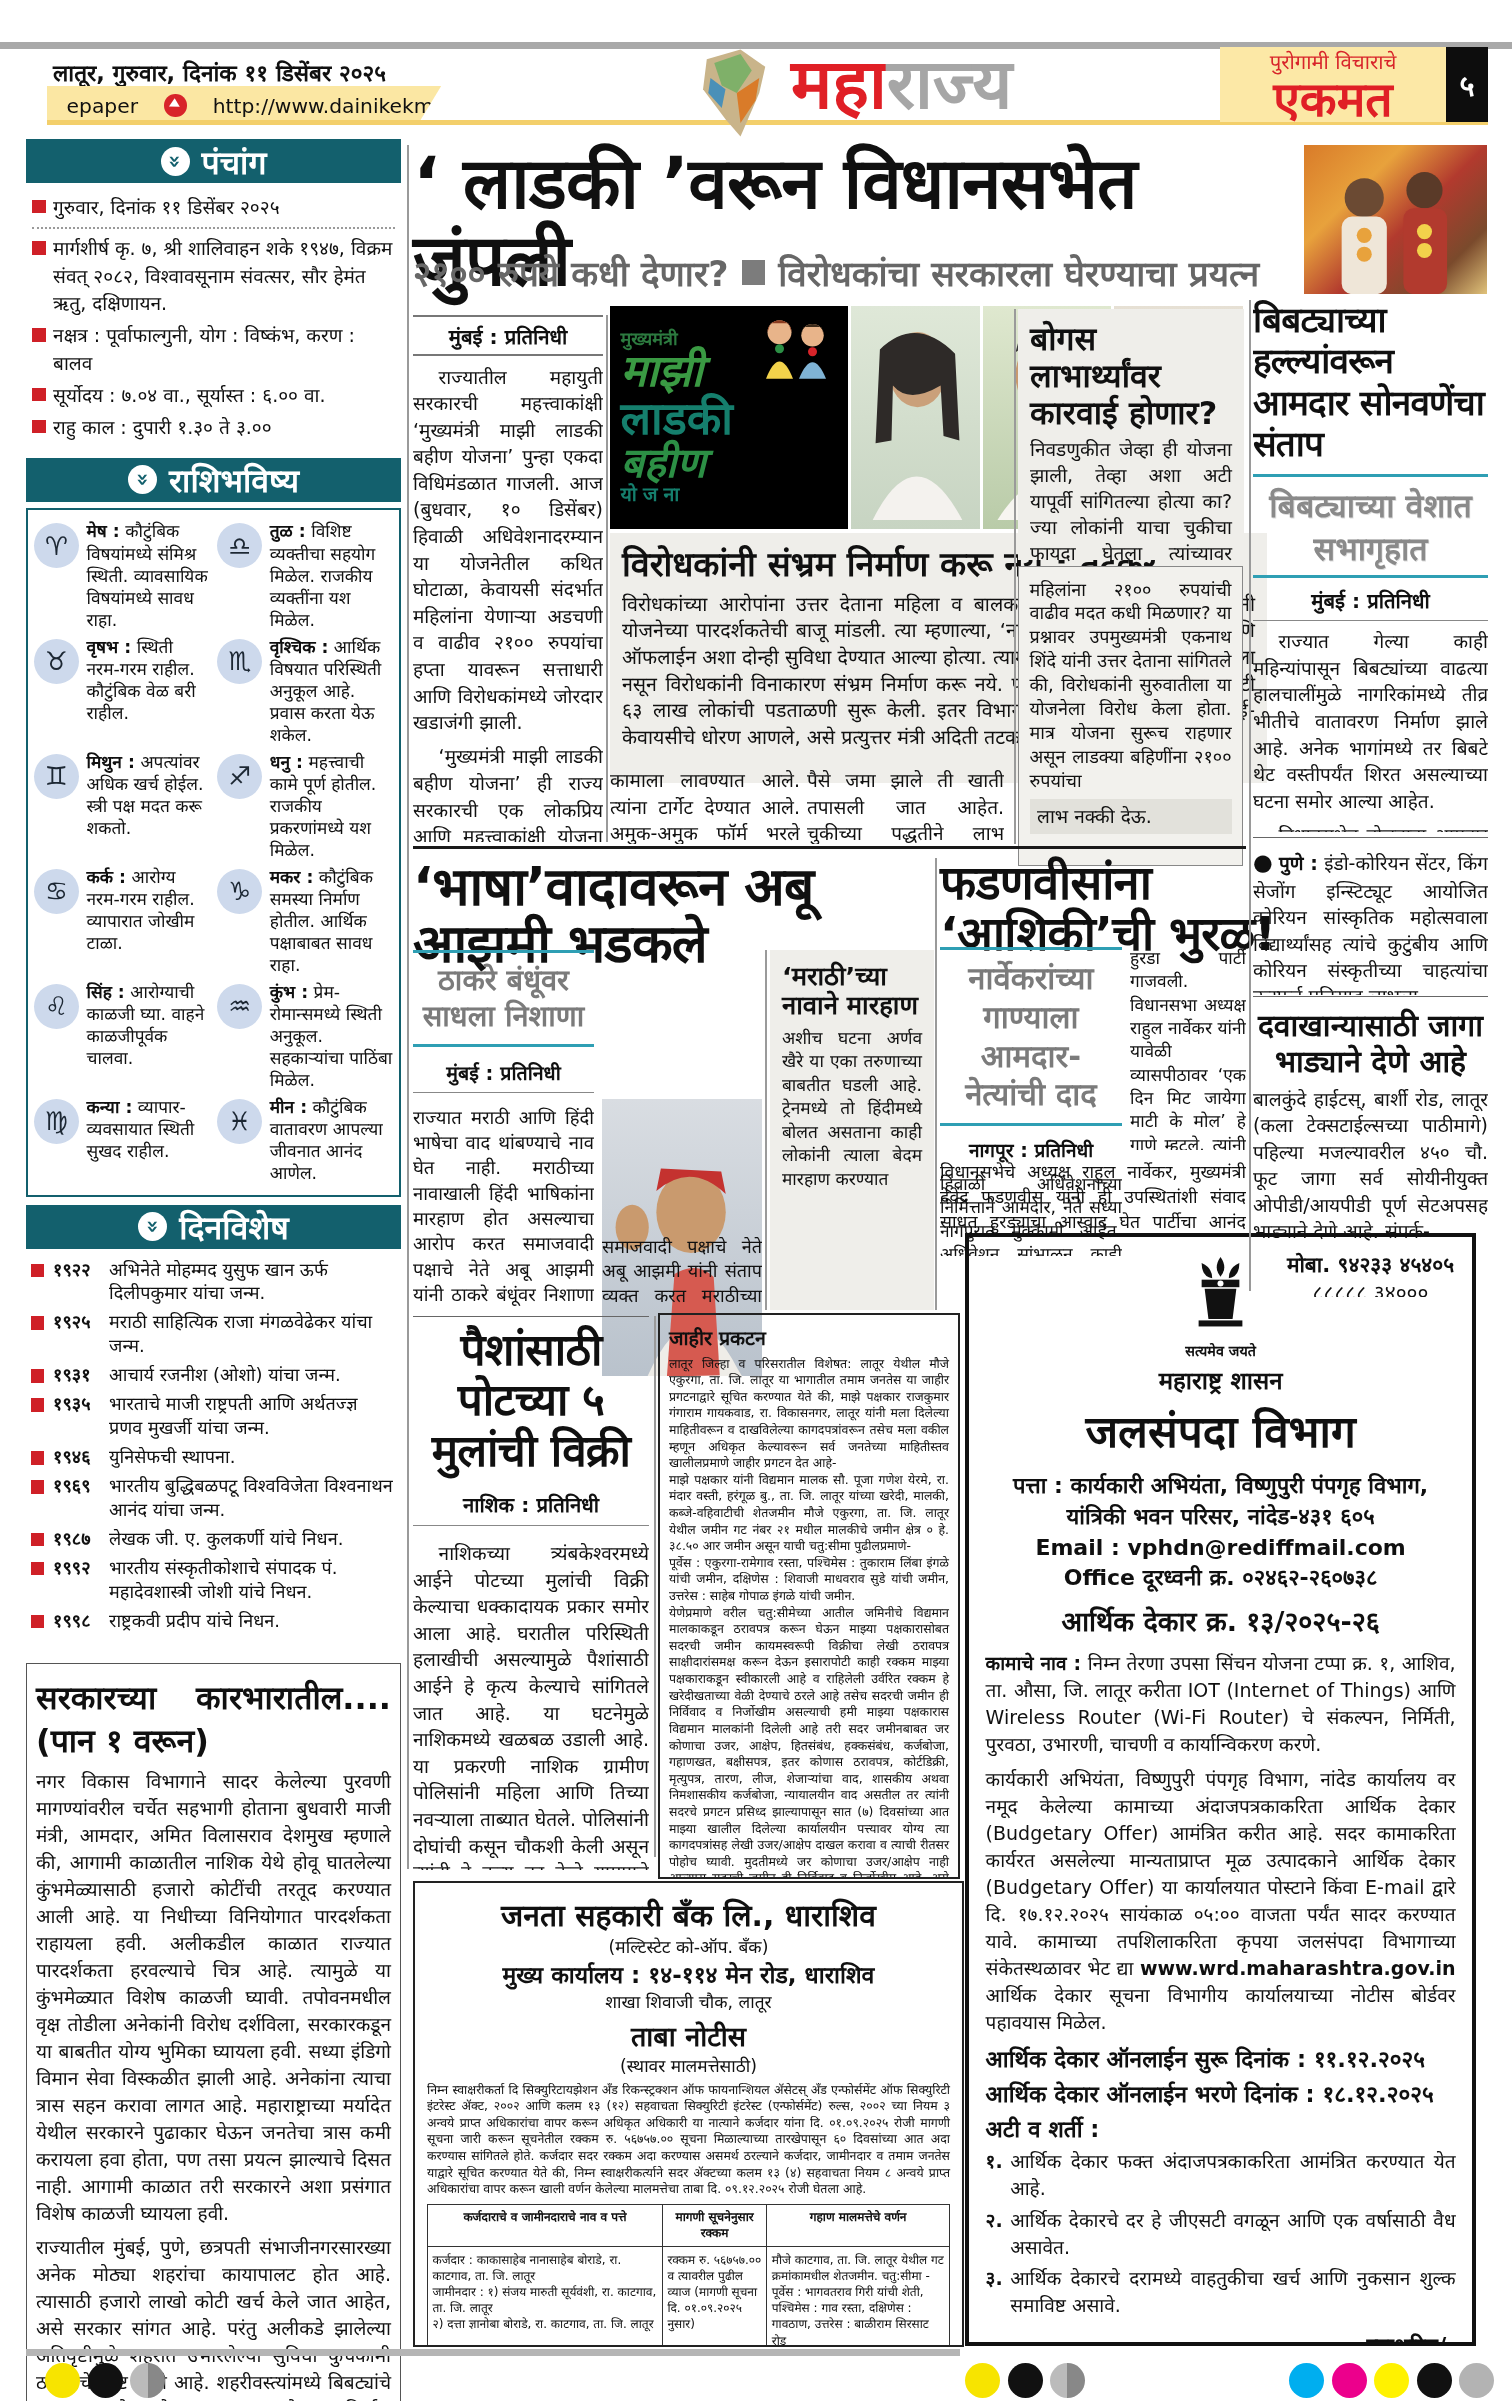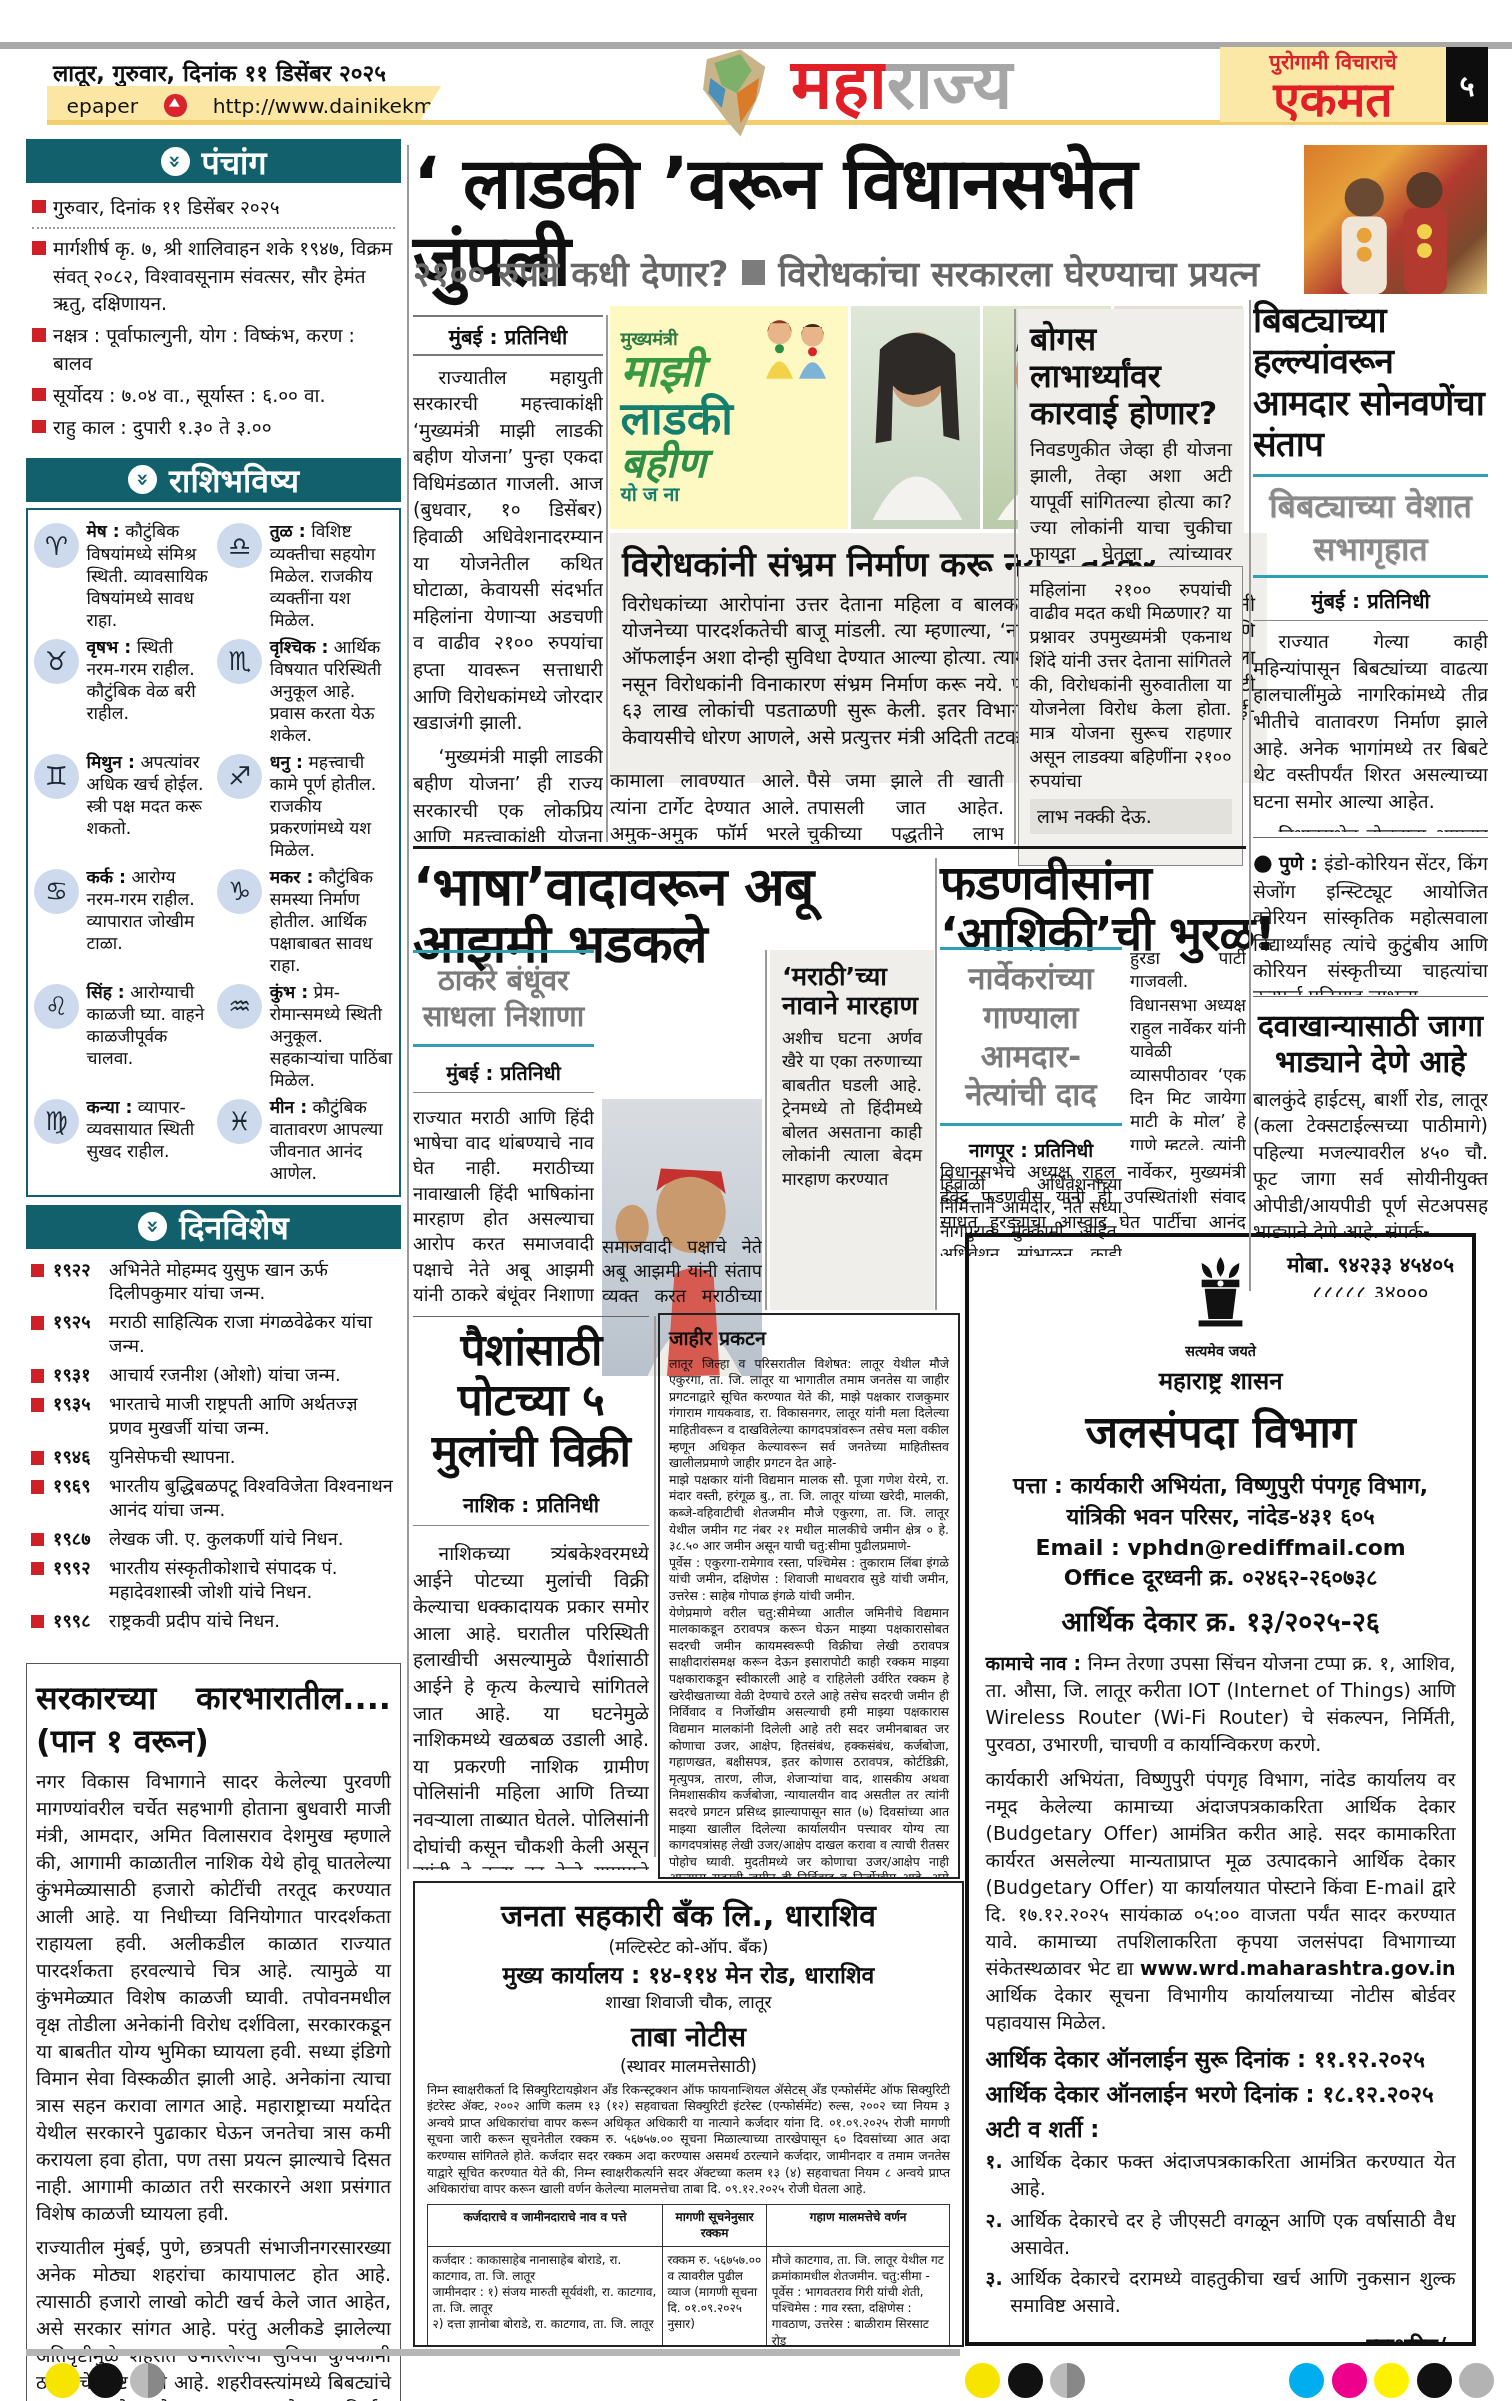--- a/index.html
+++ b/index.html
@@ -14,21 +14,21 @@
   .dateline{font-size:22.6px;font-weight:600}
   .epaper{background:#fbe7a3;display:flex;align-items:center;gap:26px;padding:0 19.6px;
           clip-path:polygon(0 0,100% 0,94% 100%,0 100%);font-size:20.3px}
   .cursor-dot{width:22.6px;height:22.6px;border-radius:50%;background:#d8242a;position:relative;flex:0 0 auto}
   .cursor-dot::after{content:"";position:absolute;left:6.8px;top:6px;width:0;height:0;
           border-left:9.8px solid #fff;border-top:4.5px solid transparent;border-bottom:6.8px solid transparent;transform:rotate(35deg)}
   .yellowrule{background:#f3cf6b}
   .mh-red{color:#e01f26;font-weight:900}
   .mh-gray{color:#a6a6a6;font-weight:900}
   .brandbox{background:#fce8a6;display:flex;flex-direction:column;align-items:center;justify-content:center}
-  .tagline{color:#d8242a;font-size:20.3px;font-weight:700}
+  .tagline{color:#d8242a;font-size:20.3px;font-weight:400}
   .brand{color:#e01f26;font-size:48px;font-weight:900;line-height:1}
   .pagestrip{background:#0d0d0d;color:#fff;display:flex;align-items:center;justify-content:center;font-size:29px;font-weight:bold}
   
   #sidebar{left:26px;top:139px;width:375px;position:absolute}
   .th{background:#13606d;color:#fff;height:44px;display:flex;align-items:center;justify-content:center;
       gap:12px;font-size:32px;font-weight:800}
   .circ{width:29px;height:29px;border-radius:50%;background:#fff;color:#13606d;display:flex;align-items:center;justify-content:center;flex:0 0 auto}
   .circ span{transform:rotate(90deg);font-size:21px;font-weight:900;line-height:1}
   .panch{padding:10.5px 6px 7.5px 6px;font-size:19px;line-height:1.45}
   .panch .row{display:flex;gap:7.5px;margin-bottom:4.5px}
@@ -84,21 +84,21 @@
   .wrd p{margin:0 0 7.5px 0;text-align:justify}
   .wrd .dln{font-weight:900;font-size:22.6px;margin:3px 0}
   .wrd .terms{margin:3px 0 0 0}
   .wrd .trm{display:flex;gap:7.5px;margin-bottom:4.5px}
   .wrd .sig{ text-align:right;font-weight:900;font-size:22.6px;line-height:1.5}
   .satya{font-size:14.3px;text-align:center;font-weight:600}
   
   .dot{width:35px;height:35px;border-radius:50%;display:inline-block;margin-right:7.5px}
   
   .sil{position:absolute;inset:0}
-  .ladki-logo{background:#fef9c3;display:flex;flex-direction:column;align-items:flex-start;justify-content:center;padding:7.5px 10.5px;line-height:1.05}
+  .ladki-logo{background:#000000;display:flex;flex-direction:column;align-items:flex-start;justify-content:center;padding:7.5px 10.5px;line-height:1.05}
   .lg1{color:#2c7a3f;font-size:18px;font-weight:800}
   .lg2{color:#3a9a43;font-size:44px;font-weight:900;font-style:italic}
   .lg3{color:#157f6d;font-size:45px;font-weight:900}
   .lg4{color:#2c8f45;font-size:41px;font-weight:900;font-style:italic}
   .lg5{color:#157f6d;font-size:19.6px;font-weight:800;letter-spacing:6px}
 </style>
 </head>
 <body>
 
 <div id="paper">

